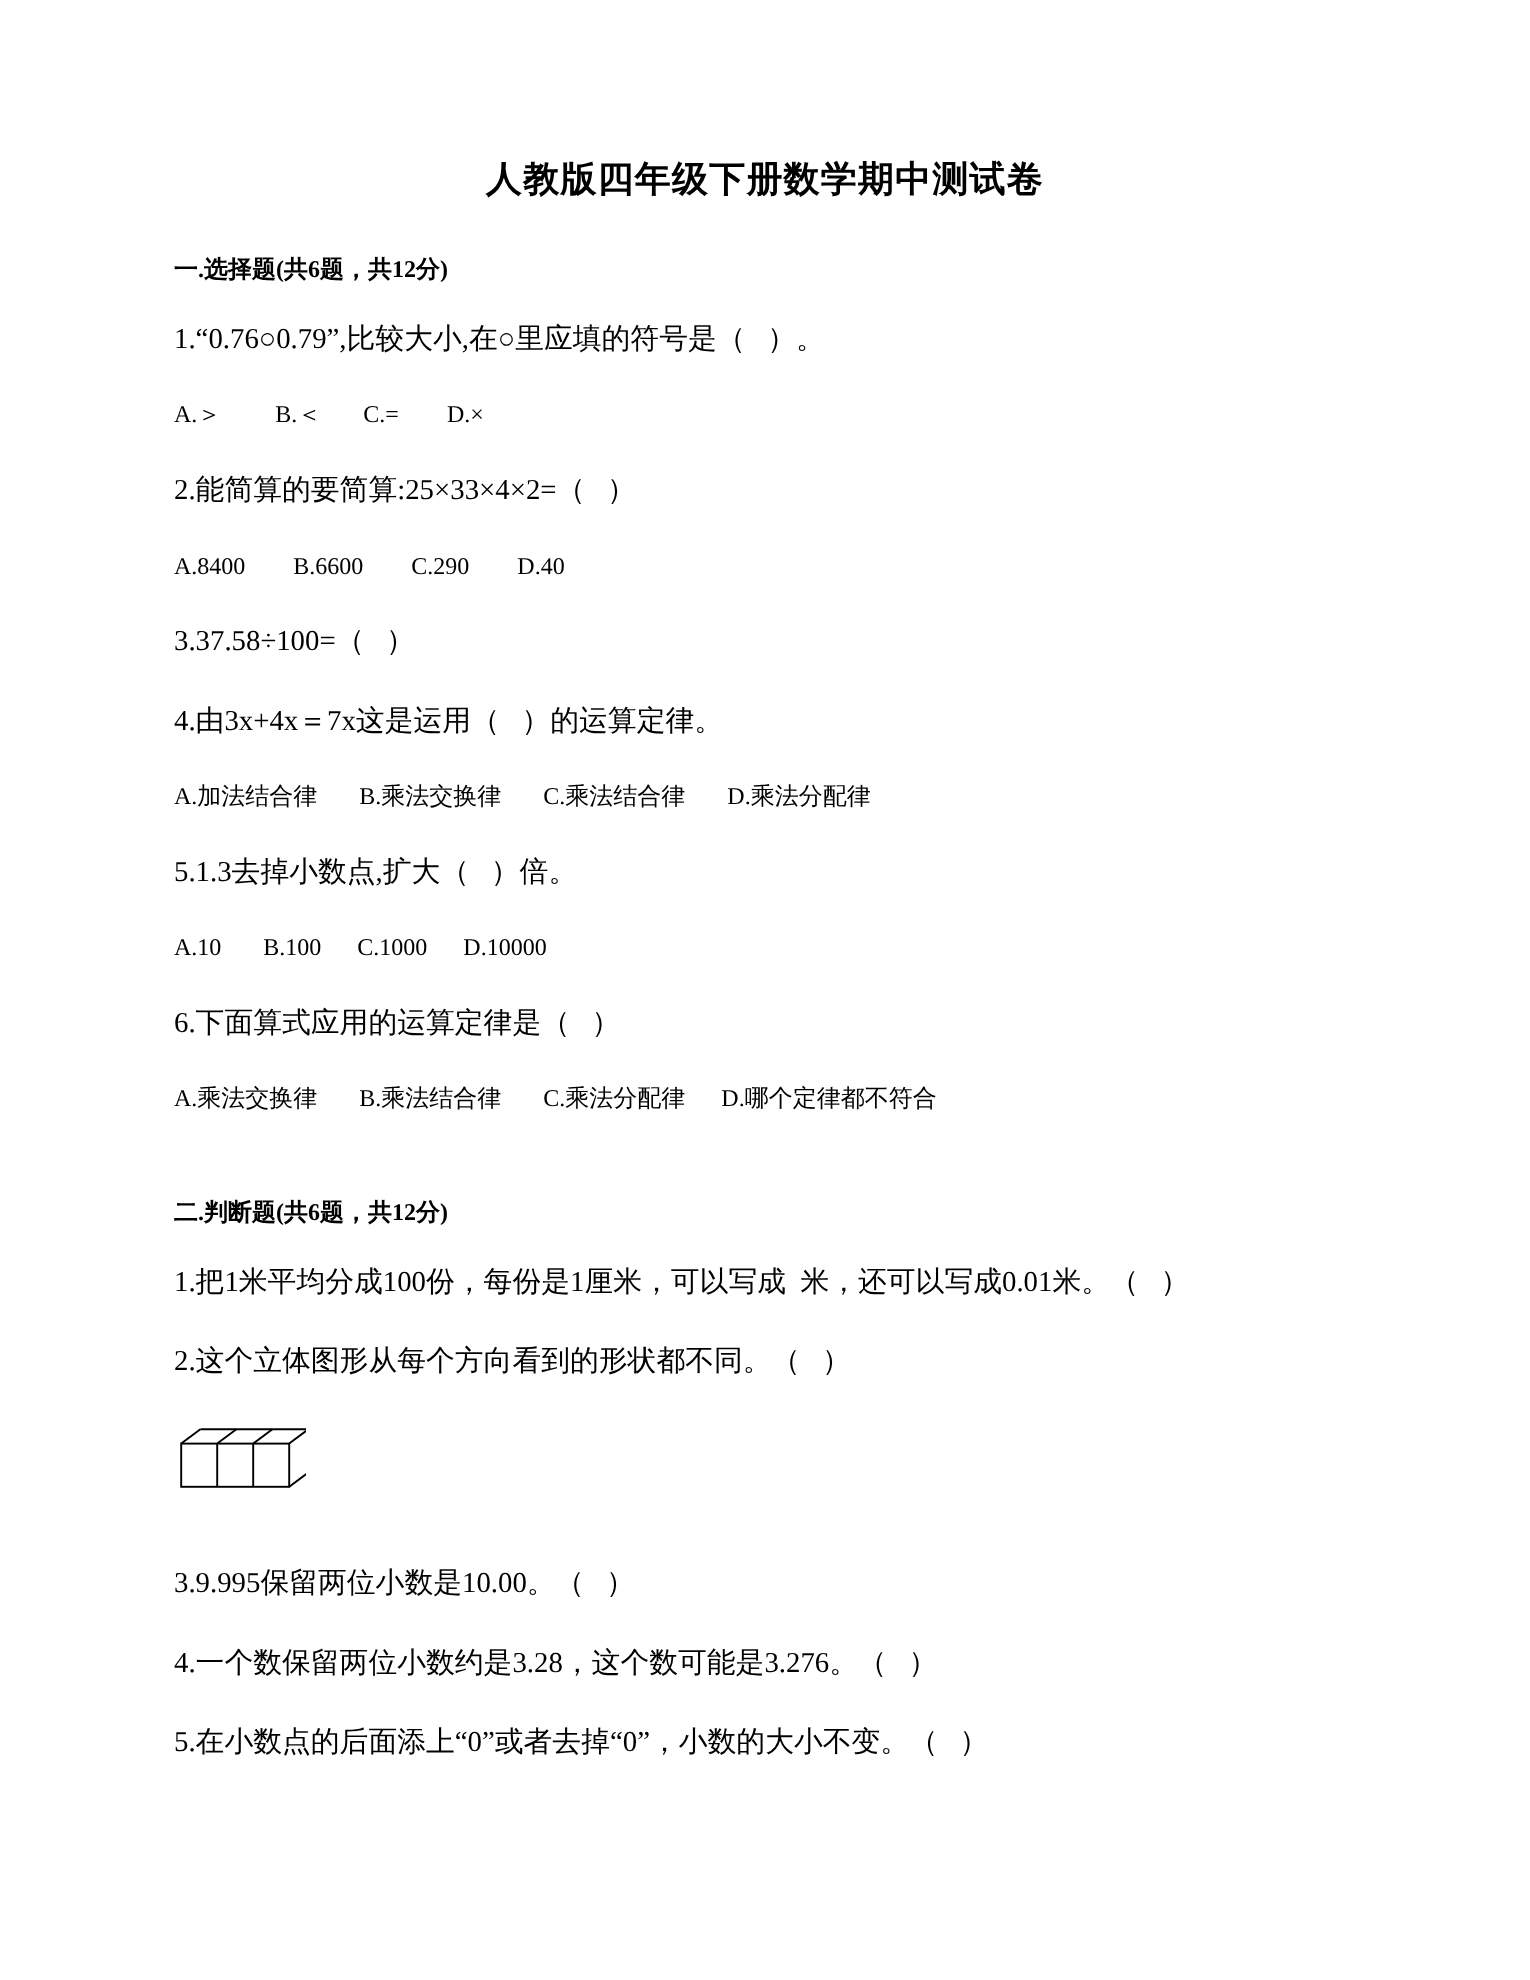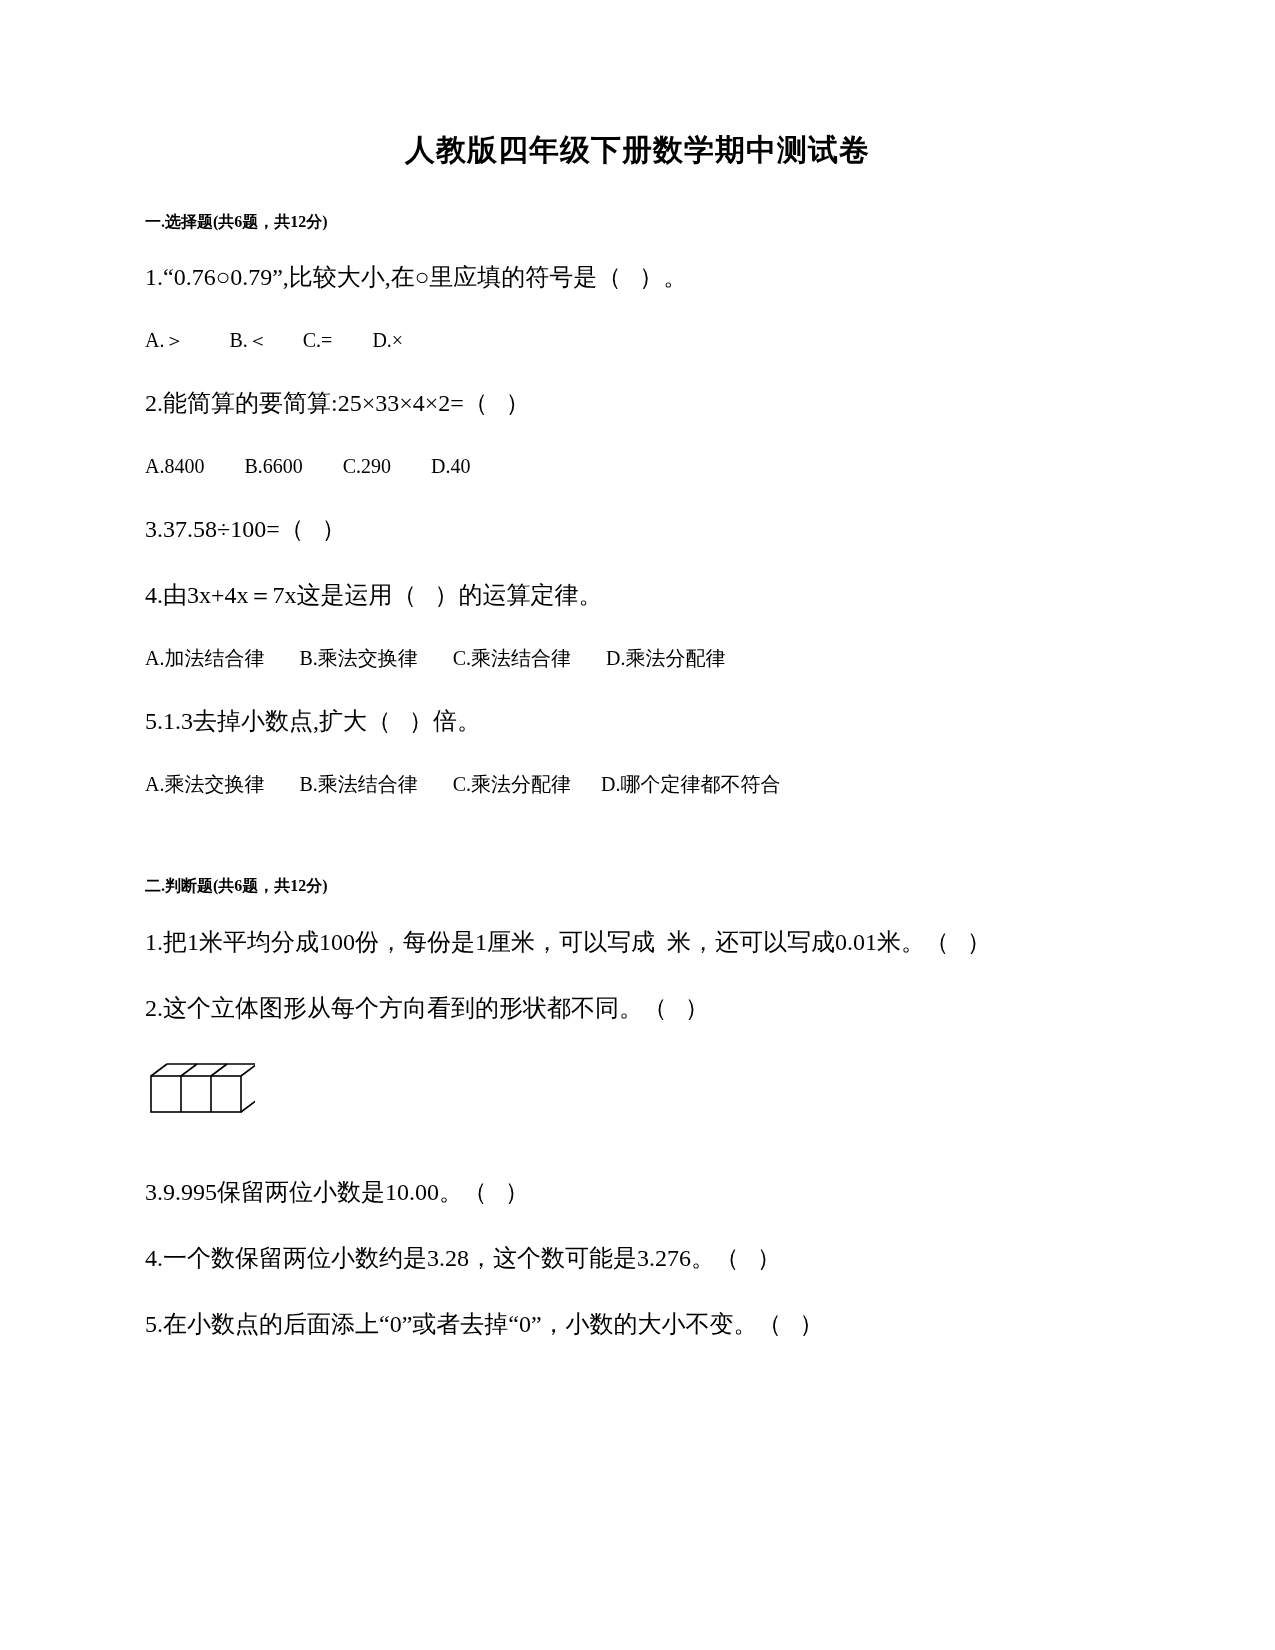--- a/index.html
+++ b/index.html
@@ -22,23 +22,23 @@
   }
   .doc-title {
     text-align: center;
     font-size: 30px;
     font-weight: bold;
     letter-spacing: 1px;
     margin: 0 0 42px 0;
     line-height: 1.3;
   }
   .section-heading {
-    font-size: 16px;
+    font-size: 20px;
     font-weight: bold;
-    margin: 30px 0 26px 0;
+    margin: 20px 0 26px 0;
     line-height: 1.4;
   }
   .q-line {
     font-size: 24px;
     line-height: 1.5;
     margin: 0 0 30px 0;
     white-space: pre-wrap;
   }
   .opt-line {
     font-size: 20px;
@@ -70,21 +70,23 @@
 
   <div class="q-line">2.能简算的要简算:25×33×4×2=（   ）</div>
   <div class="opt-line">A.8400        B.6600        C.290        D.40</div>
 
   <div class="q-line">3.37.58÷100=（   ）</div>
 
   <div class="q-line">4.由3x+4x＝7x这是运用（   ）的运算定律。</div>
   <div class="opt-line">A.加法结合律       B.乘法交换律       C.乘法结合律       D.乘法分配律</div>
 
   <div class="q-line">5.1.3去掉小数点,扩大（   ）倍。</div>
+  <div class="opt-line">A.10       B.100      C.1000      D.10000</div>
 
+  <div class="q-line">6.下面算式应用的运算定律是（   ）</div>
   <div class="opt-line">A.乘法交换律       B.乘法结合律       C.乘法分配律      D.哪个定律都不符合</div>
 
   <div class="block-gap"></div>
 
   <div class="section-heading">二.判断题(共6题，共12分)</div>
 
   <div class="q-line">1.把1米平均分成100份，每份是1厘米，可以写成  米，还可以写成0.01米。（   ）</div>
 
   <div class="q-line">2.这个立体图形从每个方向看到的形状都不同。（   ）</div>
 

